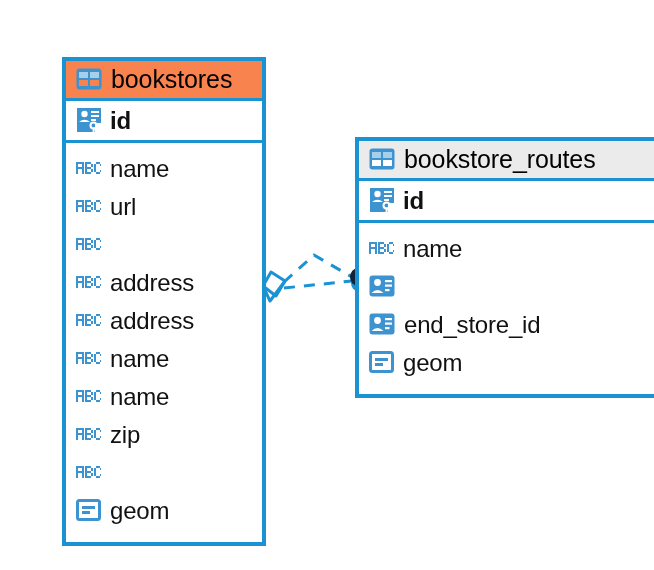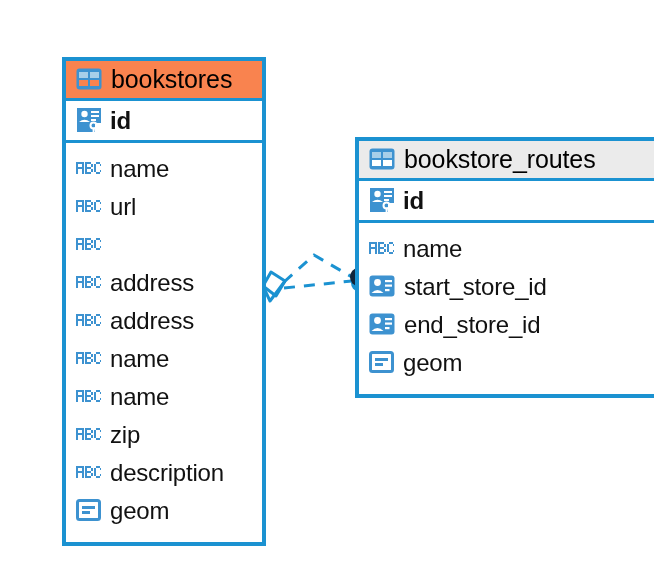--- a/index.html
+++ b/index.html
@@ -341,21 +341,20 @@
               <rect x="15" y="9" width="2" height="3"></rect>
                 <rect x="11" y="12" width="4" height="2"></rect>
               <rect x="18" y="4" width="2" height="8"></rect>
                 <rect x="20" y="2" width="4" height="2"></rect>
               <rect x="20" y="12" width="4" height="2"></rect>
                 <rect x="24" y="4" width="1" height="2"></rect>
               <rect x="24" y="10" width="1" height="2"></rect>
             </g>
           </svg>
         </span>
-        <span class="field-label">description</span>
       </div>
 
       <div class="field-row">
         <span class="icon geom-ico">
           <svg viewBox="0 0 25 22" width="25" height="22" xmlns="http://www.w3.org/2000/svg">
             <rect x="1.5" y="1.5" width="22" height="19" rx="2" fill="#ffffff" stroke="#3d92d0" stroke-width="3"></rect>
             <rect x="6" y="7" width="13" height="3" fill="#3d92d0"></rect>
             <rect x="6" y="12" width="8" height="3" fill="#3d92d0"></rect>
           </svg>
         </span>
@@ -428,21 +427,20 @@
         <span class="icon fk-ico">
           <svg viewBox="0 0 26 22" width="26" height="22" xmlns="http://www.w3.org/2000/svg">
             <rect x="0.5" y="0.5" width="25" height="21" rx="3" fill="#3d92d0"></rect>
             <circle cx="8.5" cy="7.5" r="3.4" fill="#ffffff"></circle>
             <path d="M2.5 18 q6 -6 12 0 z" fill="#ffffff"></path>
             <rect x="16" y="5" width="7" height="2.2" fill="#ffffff"></rect>
             <rect x="16" y="9.5" width="7" height="2.2" fill="#ffffff"></rect>
             <rect x="16" y="14" width="4.5" height="2.2" fill="#ffffff"></rect>
           </svg>
         </span>
-        <span class="field-label">start_store_id</span>
       </div>
 
       <div class="field-row">
         <span class="icon fk-ico">
           <svg viewBox="0 0 26 22" width="26" height="22" xmlns="http://www.w3.org/2000/svg">
             <rect x="0.5" y="0.5" width="25" height="21" rx="3" fill="#3d92d0"></rect>
             <circle cx="8.5" cy="7.5" r="3.4" fill="#ffffff"></circle>
             <path d="M2.5 18 q6 -6 12 0 z" fill="#ffffff"></path>
             <rect x="16" y="5" width="7" height="2.2" fill="#ffffff"></rect>
             <rect x="16" y="9.5" width="7" height="2.2" fill="#ffffff"></rect>

